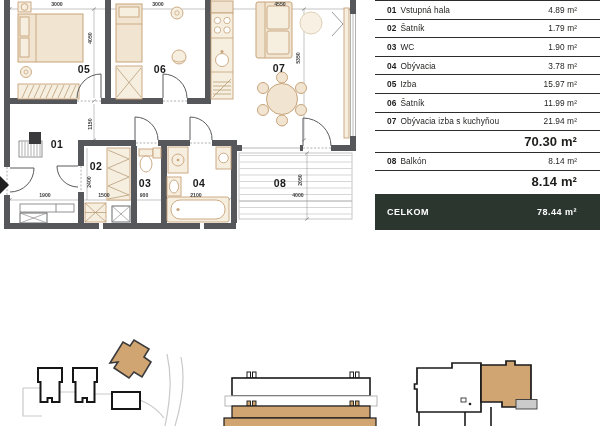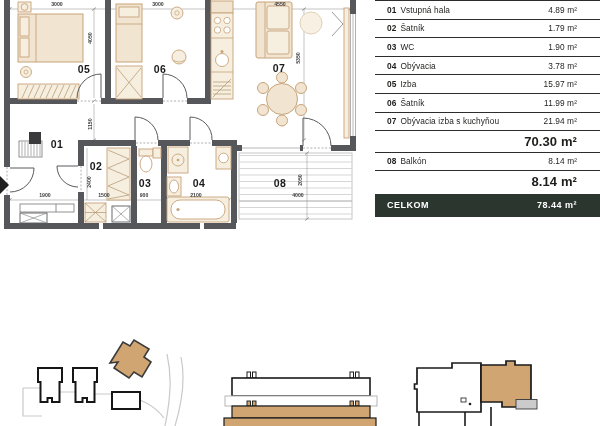--- a/index.html
+++ b/index.html
@@ -14,21 +14,21 @@
 
   
   .legend{position:absolute;left:375px;top:0;width:225px;box-sizing:border-box;border-top:1px solid #2d2d2d}
   .lrow{display:flex;align-items:center;height:17.6px;border-bottom:1px solid #2d2d2d;
         padding:0 23px 0 12px;font-size:8.3px;letter-spacing:.1px}
   .lrow .num{font-weight:bold;margin-right:4px}
   .lrow .val{margin-left:auto;white-space:nowrap}
   .lrow.sub{height:20.4px;font-size:13px}
   .lrow.sub .val{font-weight:bold}
   .lrow.nb{border-bottom:none}
-  .totalbar{margin-top:2.4px;height:23px;background:#2B362F;display:flex;align-items:center;
+  .totalbar{margin-top:2.4px;height:36px;background:#2B362F;display:flex;align-items:center;
         padding:0 23px 0 12px;color:#fff;font-weight:bold;font-size:9px;letter-spacing:.5px}
   .totalbar .val{margin-left:auto}
 
   
   .wall{fill:#56575B}
   .furn{fill:#F1E5D1;stroke:#C7A37A;stroke-width:1}
   .furn2{fill:#F6EEDF;stroke:#C7A37A;stroke-width:.9}
   .door{stroke:#5a5b5e;stroke-width:1;fill:none}
   .dash{stroke:#9a9a9a;stroke-width:.8;stroke-dasharray:2 1.7;fill:none}
   .deck{stroke:#d6d6d6;stroke-width:1}

